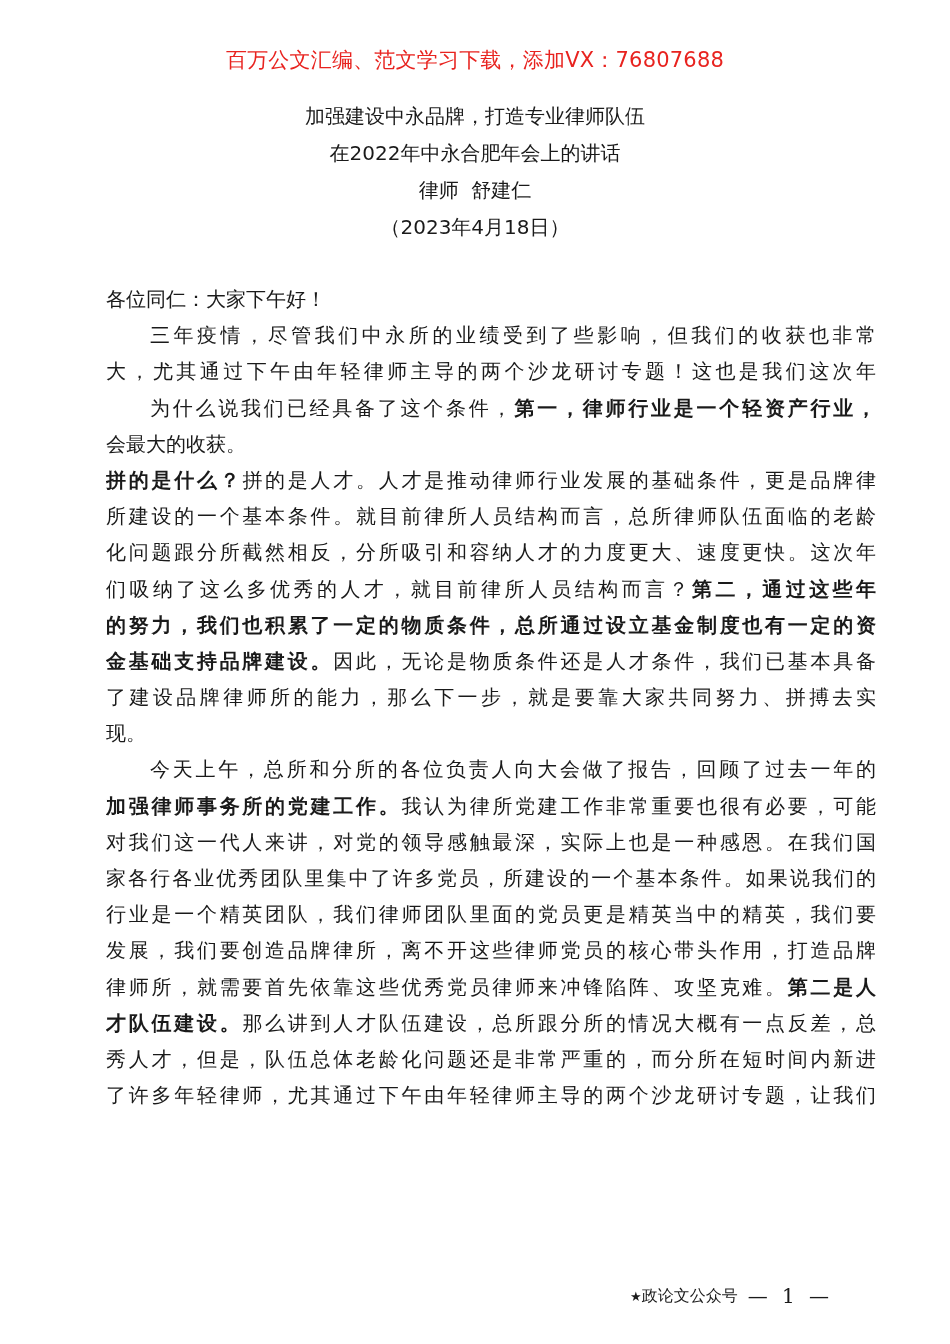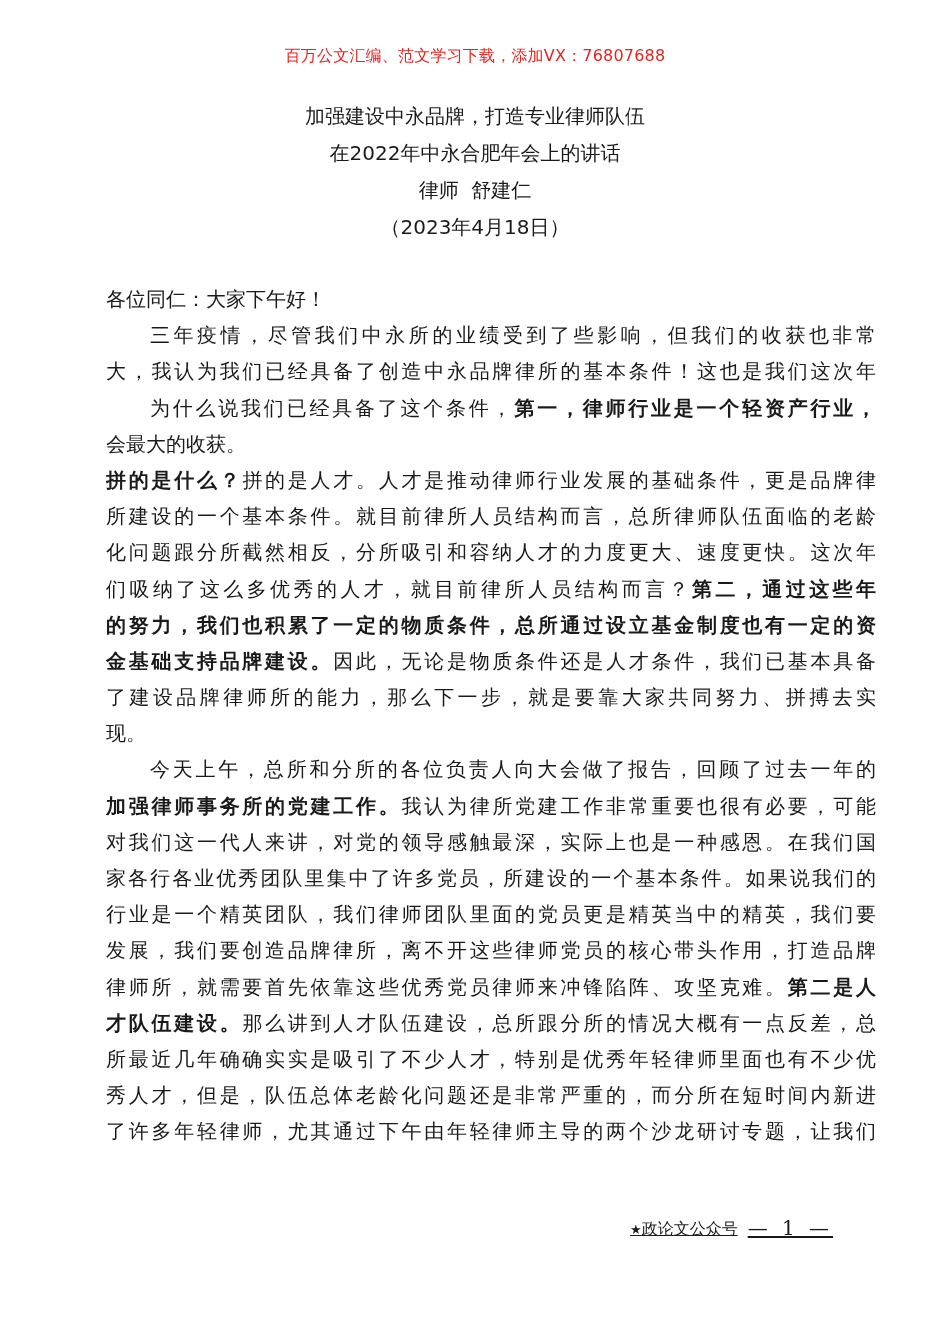--- a/index.html
+++ b/index.html
@@ -1,68 +1,67 @@
 <!DOCTYPE html>
 <html><head>
 <meta charset="utf-8">
 <style>
   html, body { margin: 0; padding: 0; background: #ffffff; }
   body { width: 950px; height: 1344px; position: relative; overflow: hidden;
          font-family: "DejaVu Sans", sans-serif; color: #1a1a1a; }
   .banner { position: absolute; top: 46px; left: 0; width: 950px; text-align: center;
-            font-size: 16px; color: #e8231f; letter-spacing: 0.2px; }
+            font-size: 21px; color: #e8231f; letter-spacing: 0.2px; }
   .titles { position: absolute; top: 98px; left: 0; width: 950px; text-align: center; }
   .titles div { font-size: 20px; line-height: 37px; height: 37px; color: #1a1a1a; }
   .body-text { position: absolute; top: 281px; left: 90px; width: 770px; margin-left: 16px; }
   .line { font-size: 20px; line-height: 36.2px; height: 36.2px; white-space: nowrap;
           text-align: justify; text-align-last: justify; overflow: hidden; }
   .line.last { text-align-last: left; }
   .line.indent { padding-left: 44px; }
   .line b { font-weight: bold; }
-  .footer { position: absolute; top: 1216px; left: 630px; font-size: 16px; color: #1a1a1a;
-            display: flex; align-items: flex-end; gap: 10px; text-decoration: underline; }
+  .footer { position: absolute; top: 1284px; left: 630px; font-size: 16px; color: #1a1a1a;
+            display: flex; align-items: center; gap: 10px; }
   .footer .star { font-size: 13px; }
   .footer .pagenum { font-family: "DejaVu Serif", serif; font-size: 20px; letter-spacing: 4px; }
 </style>
 </head>
 <body>
 
 <div class="banner">百万公文汇编、范文学习下载，添加VX：76807688</div>
 
 <div class="titles">
   <div>加强建设中永品牌，打造专业律师队伍</div>
   <div>在2022年中永合肥年会上的讲话</div>
   <div style="white-space:pre">律师  舒建仁</div>
   <div>（2023年4月18日）</div>
 </div>
 
 <div class="body-text">
   <div class="line last">各位同仁：大家下午好！</div>
   <div id="lines-container">
       <div class="line indent"><span>三年疫情，尽管我们中永所的业绩受到了些影响，但我们的收获也非常</span></div>
-      <div class="line"><span>大，我认为我们已经具备了创造中永品牌律所的基本条件！这也是我们这次年</span></div>
+      <div class="line"><span>大，尤其通过下午由年轻律师主导的两个沙龙研讨专题！这也是我们这次年</span></div>
       <div class="line indent"><span>为什么说我们已经具备了这个条件，</span><b>第一，律师行业是一个轻资产行业，</b></div>
       <div class="line last"><span>会最大的收获。</span></div>
       <div class="line"><b>拼的是什么？</b><span>拼的是人才。人才是推动律师行业发展的基础条件，更是品牌律</span></div>
       <div class="line"><span>所建设的一个基本条件。就目前律所人员结构而言，总所律师队伍面临的老龄</span></div>
       <div class="line"><span>化问题跟分所截然相反，分所吸引和容纳人才的力度更大、速度更快。这次年</span></div>
       <div class="line"><span>们吸纳了这么多优秀的人才，就目前律所人员结构而言？</span><b>第二，通过这些年</b></div>
       <div class="line"><b>的努力，我们也积累了一定的物质条件，总所通过设立基金制度也有一定的资</b></div>
       <div class="line"><b>金基础支持品牌建设。</b><span>因此，无论是物质条件还是人才条件，我们已基本具备</span></div>
       <div class="line"><span>了建设品牌律师所的能力，那么下一步，就是要靠大家共同努力、拼搏去实</span></div>
       <div class="line last"><span>现。</span></div>
       <div class="line indent"><span>今天上午，总所和分所的各位负责人向大会做了报告，回顾了过去一年的</span></div>
       <div class="line"><b>加强律师事务所的党建工作。</b><span>我认为律所党建工作非常重要也很有必要，可能</span></div>
       <div class="line"><span>对我们这一代人来讲，对党的领导感触最深，实际上也是一种感恩。在我们国</span></div>
       <div class="line"><span>家各行各业优秀团队里集中了许多党员，所建设的一个基本条件。如果说我们的</span></div>
       <div class="line"><span>行业是一个精英团队，我们律师团队里面的党员更是精英当中的精英，我们要</span></div>
       <div class="line"><span>发展，我们要创造品牌律所，离不开这些律师党员的核心带头作用，打造品牌</span></div>
       <div class="line"><span>律师所，就需要首先依靠这些优秀党员律师来冲锋陷阵、攻坚克难。</span><b>第二是人</b></div>
       <div class="line"><b>才队伍建设。</b><span>那么讲到人才队伍建设，总所跟分所的情况大概有一点反差，总</span></div>
-      <div class="line"><span>所最近几年确确实实是吸引了不少人才，特别是优秀年轻律师里面也有不少优</span></div>
       <div class="line"><span>秀人才，但是，队伍总体老龄化问题还是非常严重的，而分所在短时间内新进</span></div>
       <div class="line"><span>了许多年轻律师，尤其通过下午由年轻律师主导的两个沙龙研讨专题，让我们</span></div>
     </div>
 </div>
 
 <div class="footer">
   <span>
     <span class="star">★</span><span>政论文公众号</span>
   </span>
   <span class="pagenum">— 1 —</span>

